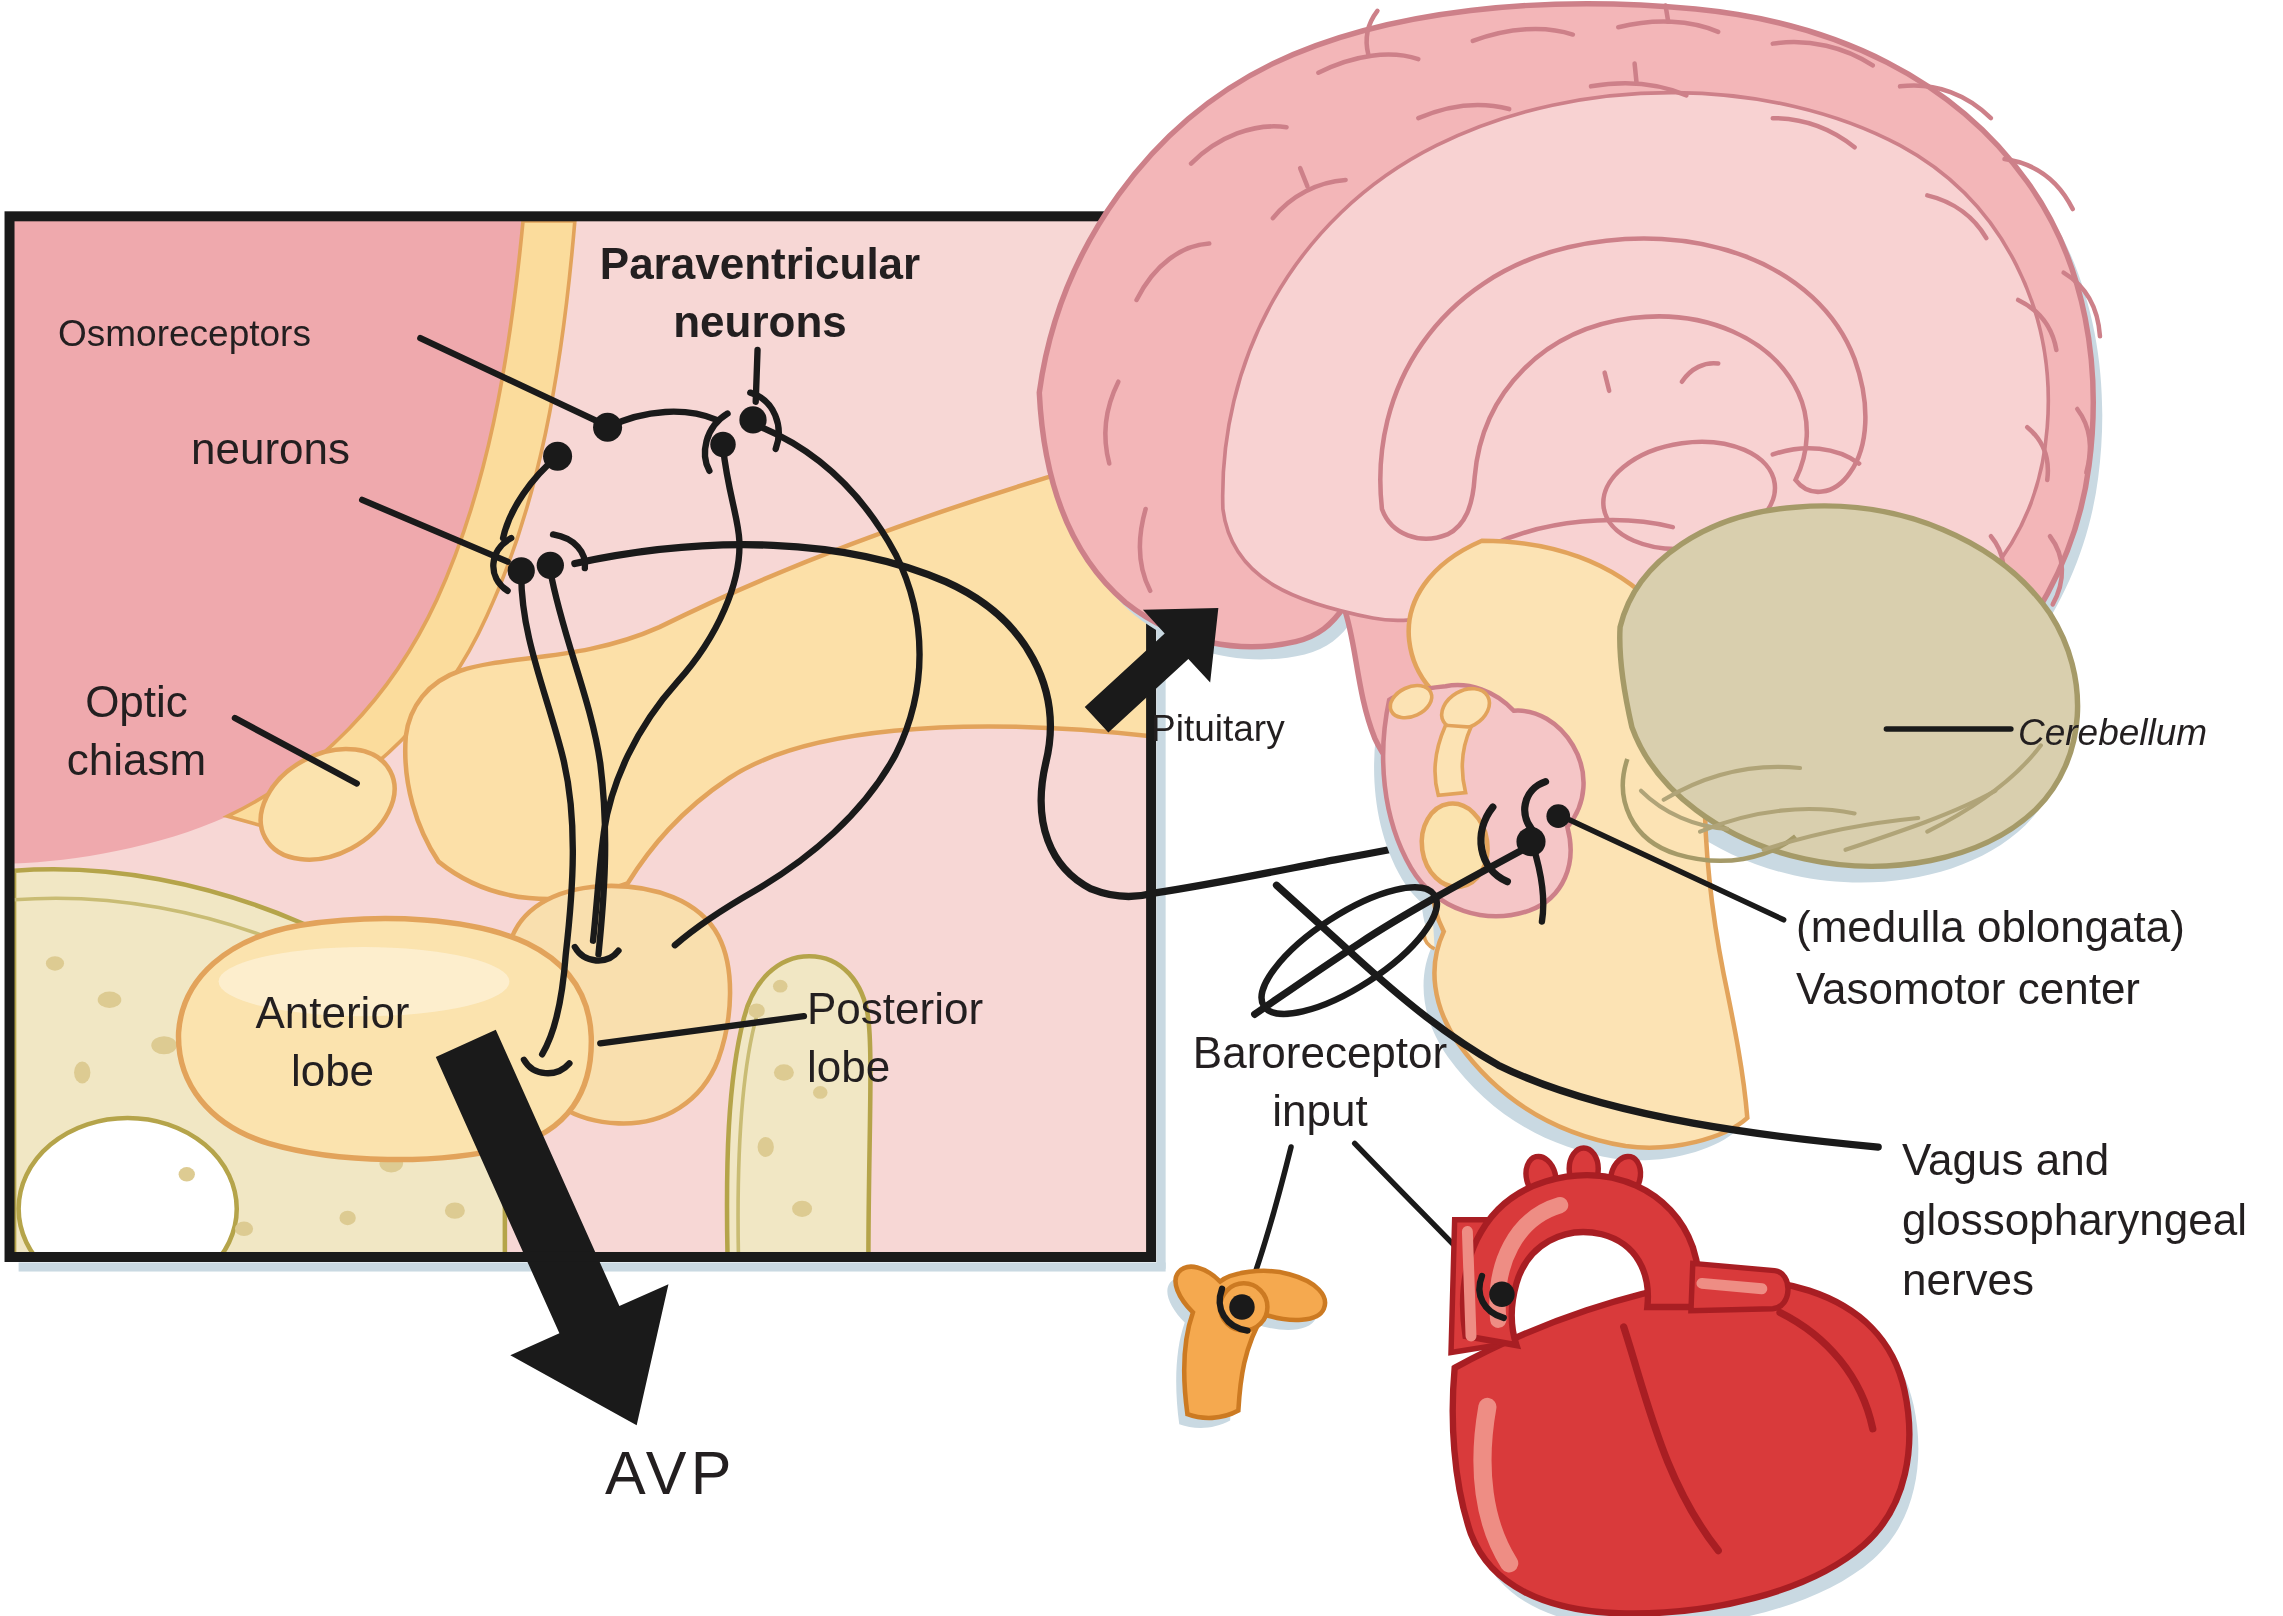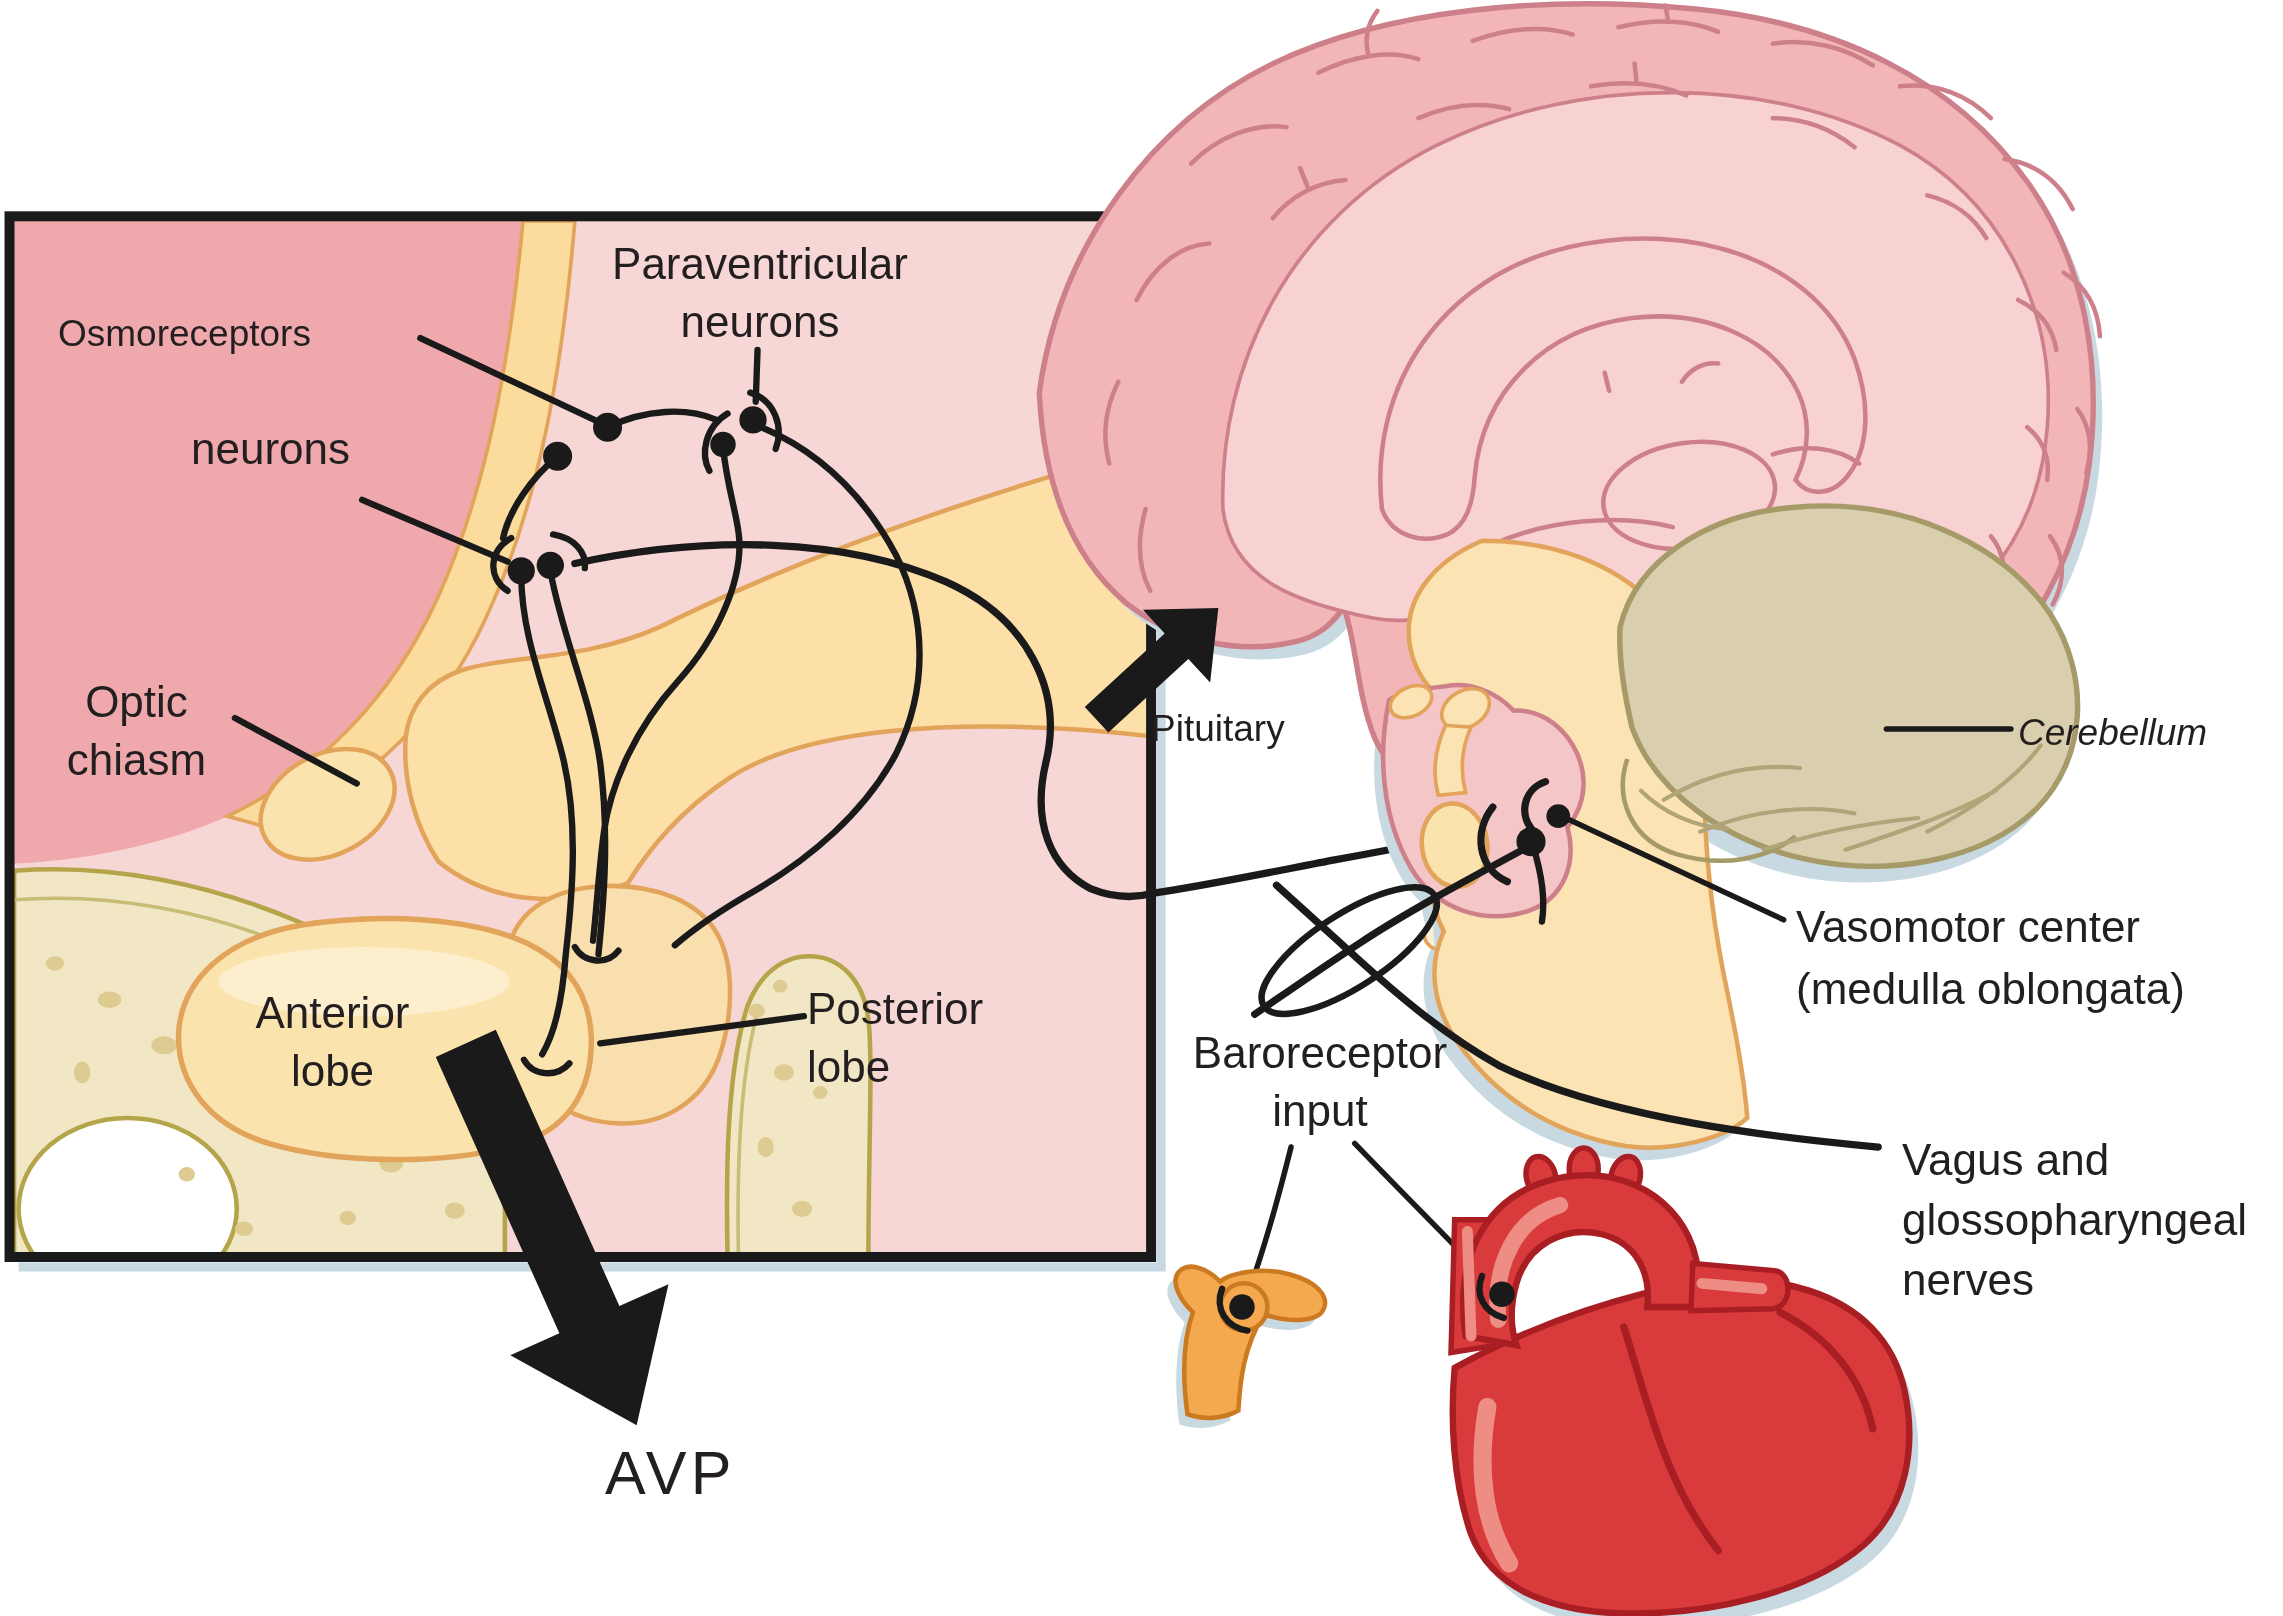--- a/index.html
+++ b/index.html
@@ -248,21 +248,21 @@
     <path d="M1630,1404 C1622,1424 1632,1444 1654,1450" fill="none" stroke="#1a1a1a" stroke-width="7" stroke-linecap="round"></path>
   </g>
 </svg>
 
 <div class="lbl big" style="left:58px;top:305px;">Osmoreceptors</div>
 
 <div class="lbl rgt" style="left:86px;top:420px;width:264px;">
   <div>neurons</div>
 </div>
 
-<div class="lbl ctr" style="left:578px;top:235px;width:364px;">
+<div class="lbl ctr" style="left:578px;top:235px;width:364px;font-weight:bold;">
   <div>Paraventricular</div>
   <div>neurons</div>
 </div>
 
 <div class="lbl ctr" style="left:23px;top:625px;width:227px;margin-top:48px;">
   <div>Optic</div>
   <div>chiasm</div>
 </div>
 
 <div class="lbl ctr" style="left:196px;top:984px;width:273px;">
@@ -273,22 +273,22 @@
 <div class="lbl lft" style="left:807px;top:980px;">
   <div>Posterior</div>
   <div>lobe</div>
 </div>
 
 <div class="lbl big" style="left:1151px;top:700px;">Pituitary</div>
 
 <div class="lbl big" style="left:2018px;top:704px;font-style:italic;">Cerebellum</div>
 
 <div class="lbl lft" style="left:1796px;top:896px;line-height:62px;">
+  <div>(medulla oblongata)</div>
   <div>Vasomotor center</div>
-  <div>(medulla oblongata)</div>
 </div>
 
 <div class="lbl ctr" style="left:1138px;top:1024px;width:364px;">
   <div>Baroreceptor</div>
   <div>input</div>
 </div>
 
 <div class="lbl lft" style="left:1902px;top:1130px;line-height:60px;">
   <div>Vagus and</div>
   <div>glossopharyngeal</div>

